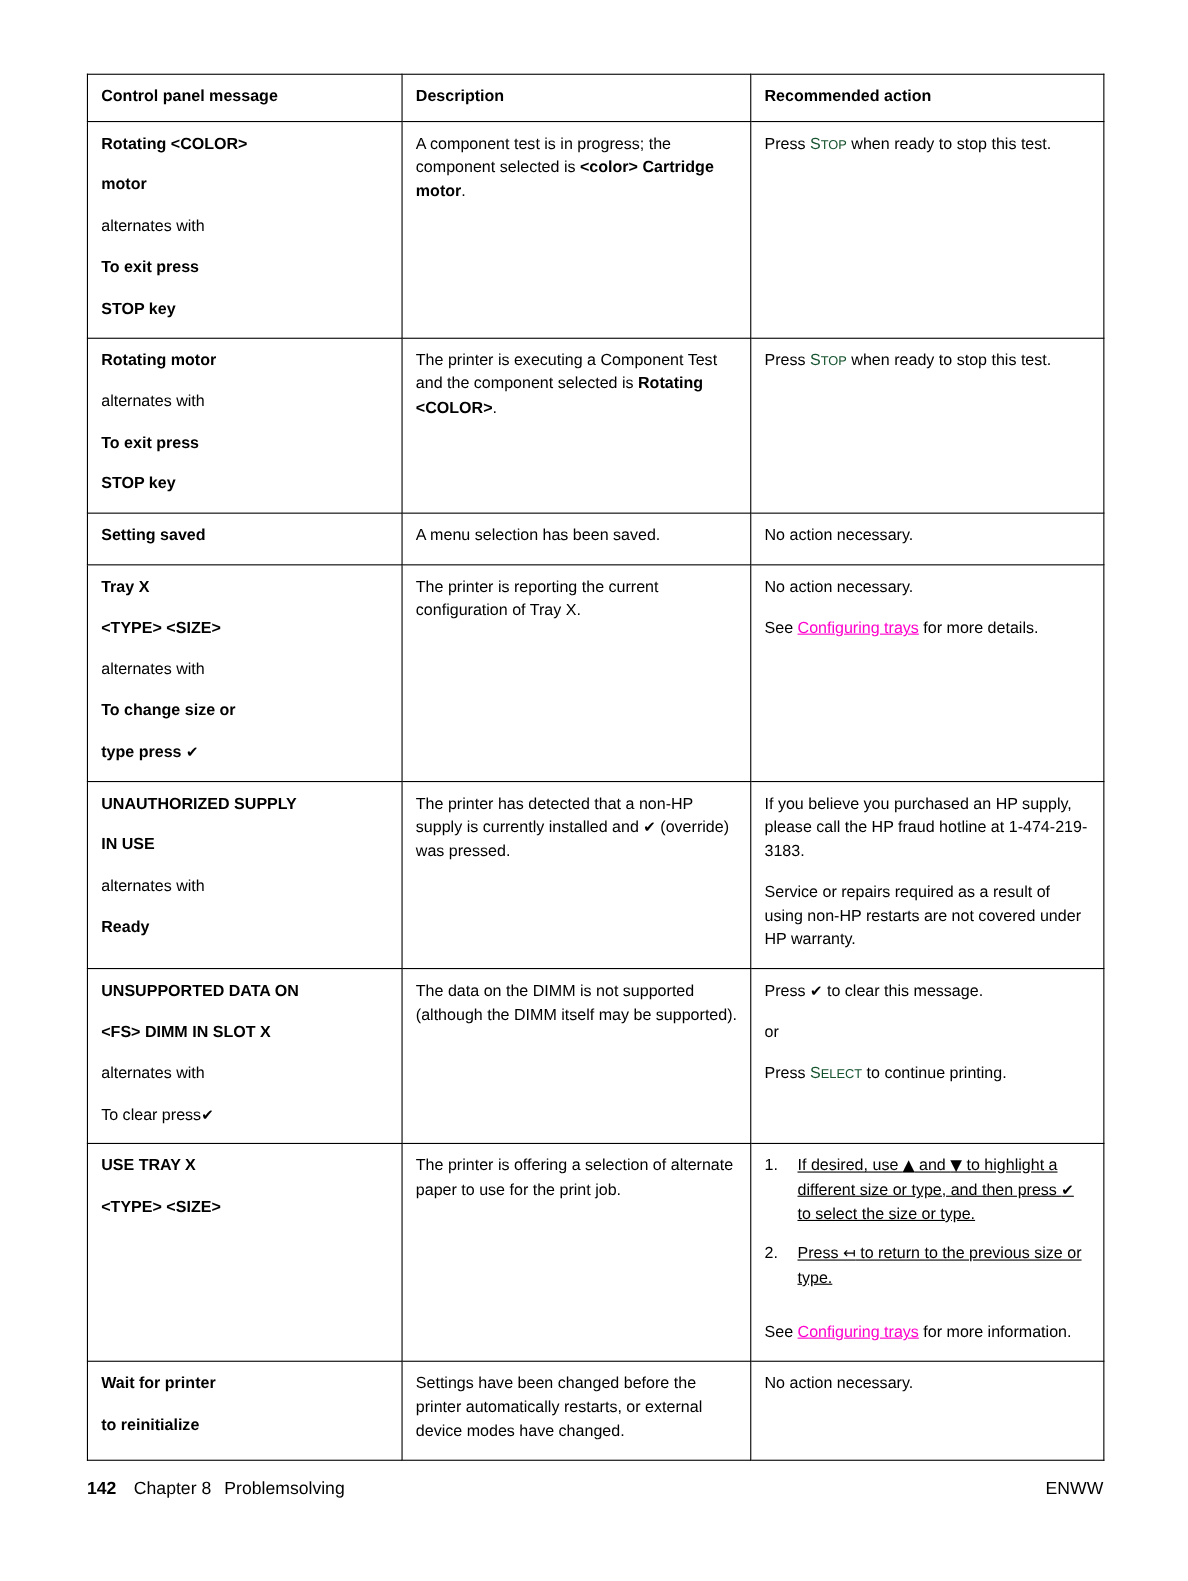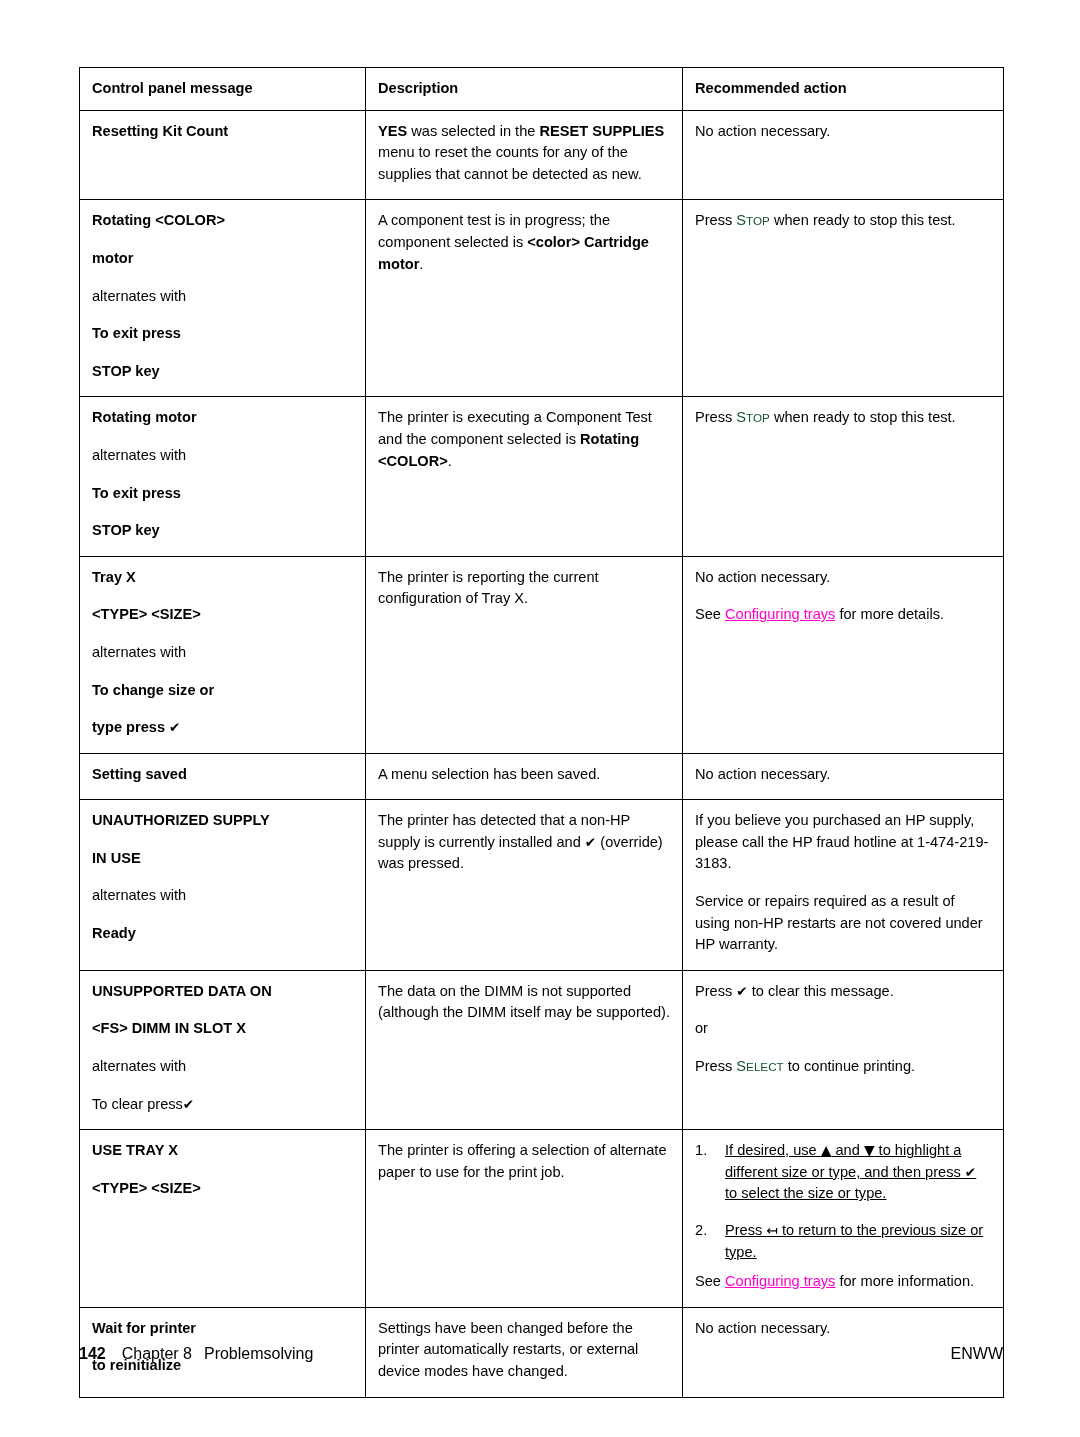--- a/index.html
+++ b/index.html
@@ -93,21 +93,21 @@
     margin: 0;
   }
   ol.steps > li + li { margin-top: 15px; }
   ol.steps > li::before {
     counter-increment: stepnum;
     content: counter(stepnum) ".";
     position: absolute;
     left: -30px;
     top: 0;
   }
-  .after-steps { margin-top: 8px; }
+  .after-steps { margin-top: 28px; }
 
   .footer {
     position: absolute;
     left: 79px;
     top: 1346px;
     width: 924px;
     font-size: 16px;
     line-height: 1;
   }
   .footer-left {
@@ -134,31 +134,20 @@
     <thead>
       <tr>
         <th>Control panel message</th>
         <th>Description</th>
         <th>Recommended action</th>
       </tr>
     </thead>
     <tbody id="table-body">
         <tr>
           <td>
-            <div class="line b">Resetting Kit Count</div>
-          </td>
-          <td>
-            <div class="para"><b class="strong">YES</b> was selected in the <b class="strong">RESET SUPPLIES</b> menu to reset the counts for any of the supplies that cannot be detected as new.</div>
-          </td>
-          <td>
-            <div class="para">No action necessary.</div>
-          </td>
-        </tr>
-        <tr>
-          <td>
             <div class="line b">Rotating &lt;COLOR&gt;</div>
             <div class="line b">motor</div>
             <div class="line r">alternates with</div>
             <div class="line b">To exit press</div>
             <div class="line b">STOP key</div>
           </td>
           <td>
             <div class="para">A component test is in progress; the component selected is <b class="strong">&lt;color&gt; Cartridge motor</b>.</div>
           </td>
           <td>
@@ -174,43 +163,43 @@
           </td>
           <td>
             <div class="para">The printer is executing a Component Test and the component selected is <b class="strong">Rotating &lt;COLOR&gt;</b>.</div>
           </td>
           <td>
             <div class="para">Press <span class="key"><span class="kc">S</span><span class="ks">TOP</span></span> when ready to stop this test.</div>
           </td>
         </tr>
         <tr>
           <td>
+            <div class="line b">Setting saved</div>
+          </td>
+          <td>
+            <div class="para">A menu selection has been saved.</div>
+          </td>
+          <td>
+            <div class="para">No action necessary.</div>
+          </td>
+        </tr>
+        <tr>
+          <td>
             <div class="line b">Tray X</div>
             <div class="line b">&lt;TYPE&gt; &lt;SIZE&gt;</div>
             <div class="line r">alternates with</div>
             <div class="line b">To change size or</div>
             <div class="line b">type press <span class="glyph-chk">✔</span></div>
           </td>
           <td>
             <div class="para">The printer is reporting the current configuration of Tray X.</div>
           </td>
           <td>
             <div class="para">No action necessary.</div>
             <div class="para">See <span class="xref">Configuring trays</span> for more details.</div>
-          </td>
-        </tr>
-        <tr>
-          <td>
-            <div class="line b">Setting saved</div>
-          </td>
-          <td>
-            <div class="para">A menu selection has been saved.</div>
-          </td>
-          <td>
-            <div class="para">No action necessary.</div>
           </td>
         </tr>
         <tr>
           <td>
             <div class="line b">UNAUTHORIZED SUPPLY</div>
             <div class="line b">IN USE</div>
             <div class="line r">alternates with</div>
             <div class="line b">Ready</div>
           </td>
           <td>

